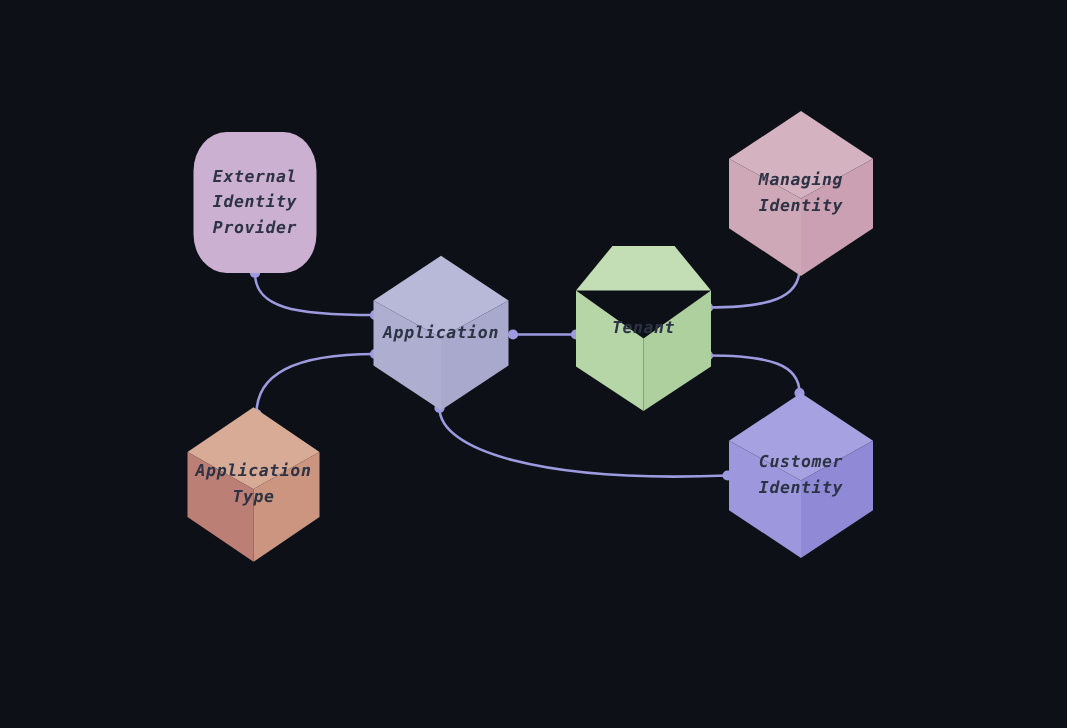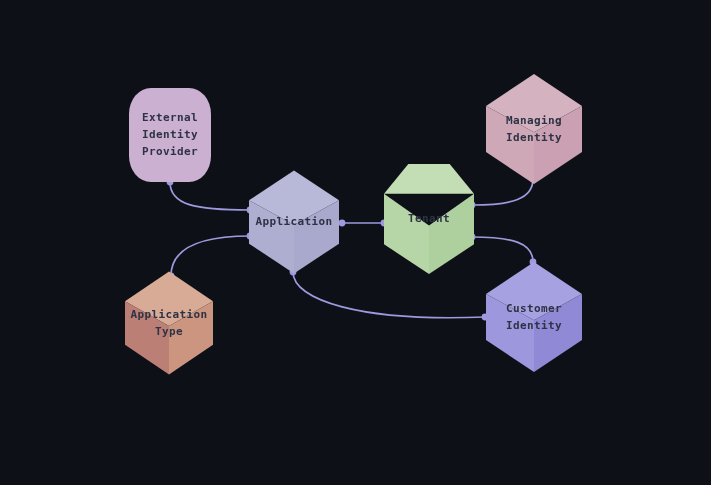--- a/index.html
+++ b/index.html
@@ -38,21 +38,21 @@
     stroke-width: 1.7;
     stroke-linecap: round;
   }
   .edge-dot {
     fill: #9d9adf;
   }
 </style>
 </head>
 <body>
 
-<div id="canvas" style="background: rgb(13, 17, 23);">
+<div id="canvas" style="background: rgb(13, 17, 23); font-style: italic;">
   <svg id="graph-svg" viewBox="0 0 711 485">
     <g id="edges-layer">
         <g>
           <path class="edge-path" d="M 170,182 C 170,205 195,210 250,210" stroke="#9d9adf"></path>
           <circle class="edge-dot" cx="170" cy="182" r="3.4" fill="#9d9adf"></circle>
           <circle class="edge-dot" cx="250" cy="210" r="3.4" fill="#9d9adf"></circle>
         </g>
         <g>
           <path class="edge-path" d="M 250,236 C 195,236 171,250 171,276" stroke="#9d9adf"></path>
           <circle class="edge-dot" cx="250" cy="236" r="3.4" fill="#9d9adf"></circle>

